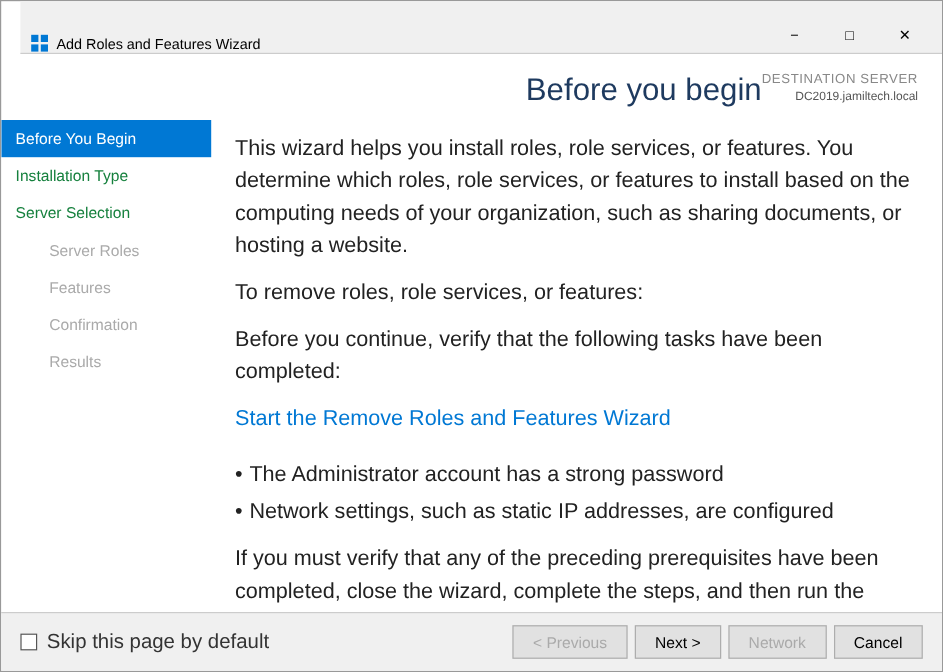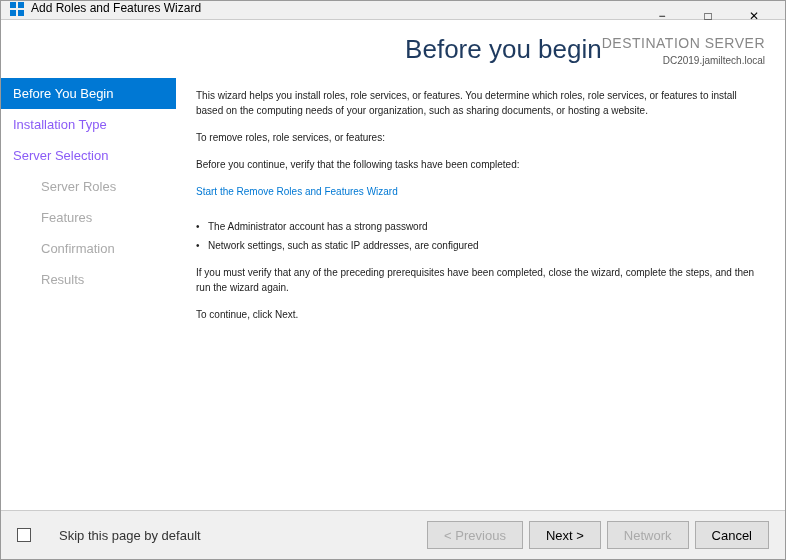--- a/index.html
+++ b/index.html
@@ -18,26 +18,27 @@
       width: 786px;
       height: 560px;
       background: #ffffff;
       border: 1px solid #999;
       display: flex;
       flex-direction: column;
       box-shadow: 2px 2px 8px rgba(0,0,0,0.3);
     }
     .title-bar {
       background: #f0f0f0;
-      height: 19px;
-      display: flex;
-      align-items: flex-start;
+      height: 44px;
+      display: flex;
+      align-items: flex-end;
       padding: 0 8px;
       border-bottom: 1px solid #ccc;
       flex-shrink: 0;
+      margin-left: 16px;
     }
     .title-bar-icon {
       width: 16px;
       height: 16px;
       margin-right: 6px;
       display: flex;
       align-items: center;
       justify-content: center;
     }
     .title-bar-icon svg {
@@ -84,58 +85,58 @@
       font-weight: 300;
       color: #1e3a5f;
     }
     .destination-server {
       text-align: right;
       font-size: 10px;
       color: #555;
       line-height: 1.4;
     }
     .destination-label {
-      font-size: 14px;
+      font-size: 11px;
       color: #888;
       text-transform: uppercase;
       letter-spacing: 0.5px;
     }
     .main-area {
       display: flex;
       flex: 1;
       overflow: hidden;
     }
     .sidebar {
       width: 175px;
       background: #fff;
       flex-shrink: 0;
       padding: 0;
     }
     .sidebar-item {
       padding: 8px 12px;
       font-size: 13px;
       cursor: pointer;
-      color: #8b5cf6;
+      color: #15803d;
     }
     .sidebar-item.active {
       background: #0078d4;
       color: #fff;
     }
     .sidebar-item.disabled {
       color: #aaa;
       cursor: default;
       margin-left: 28px;
     }
     .content-panel {
       flex: 1;
       padding: 10px 20px 10px 20px;
       overflow-y: auto;
       color: #222;
       line-height: 1.5;
-      font-size: 10px;
+      font-size: 18px;
     }
     .content-panel p {
       margin-bottom: 12px;
     }
     .content-panel .link {
       color: #0078d4;
       text-decoration: none;
       cursor: pointer;
     }
     .bullet-list {
@@ -169,23 +170,22 @@
     }
     .checkbox {
       width: 14px;
       height: 14px;
       border: 1px solid #555;
       background: #fff;
       display: inline-block;
       flex-shrink: 0;
     }
     .checkbox-label {
-      font-size: 13px;
+      font-size: 17px;
       color: #333;
-      margin-left: 20px;
     }
     .footer-right {
       display: flex;
       gap: 6px;
       justify-content: flex-end;
     }
     .btn {
       height: 28px;
       padding: 0 16px;
       border: 1px solid #adadad;

